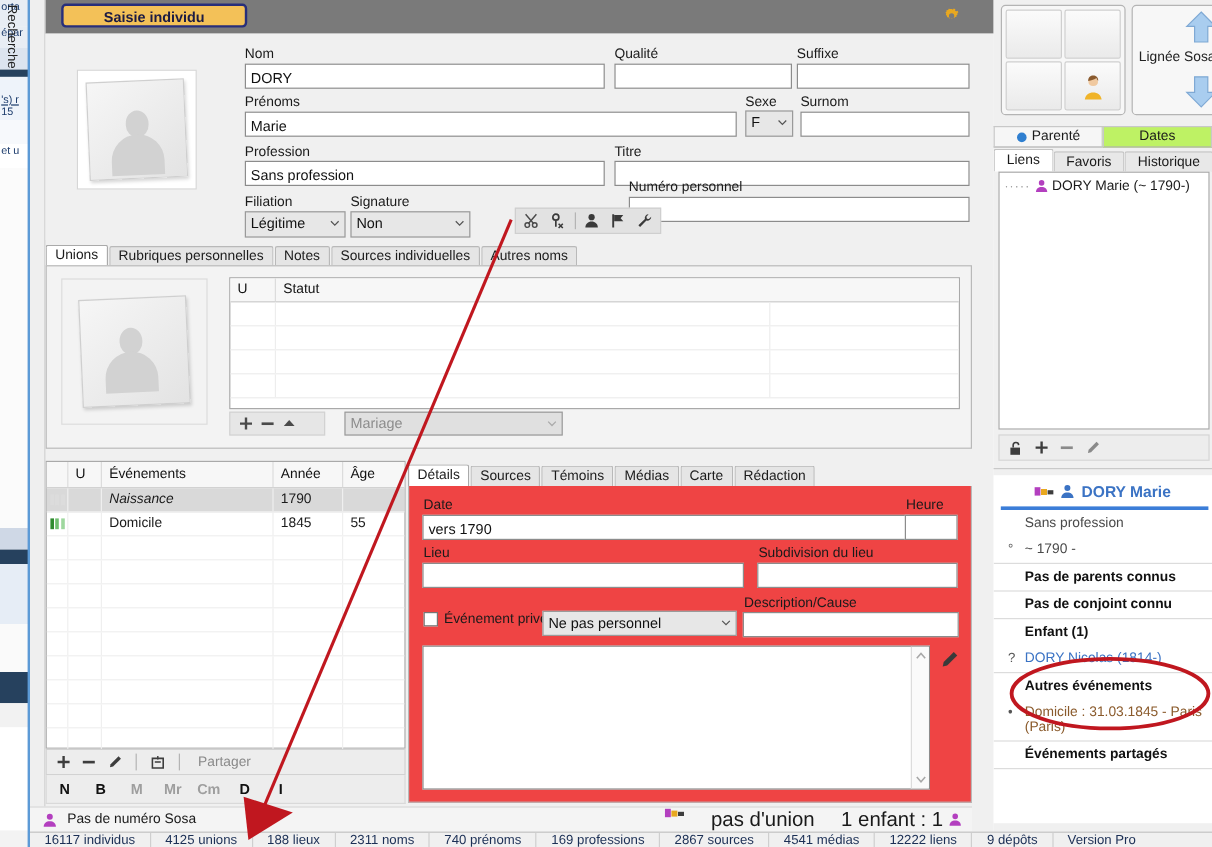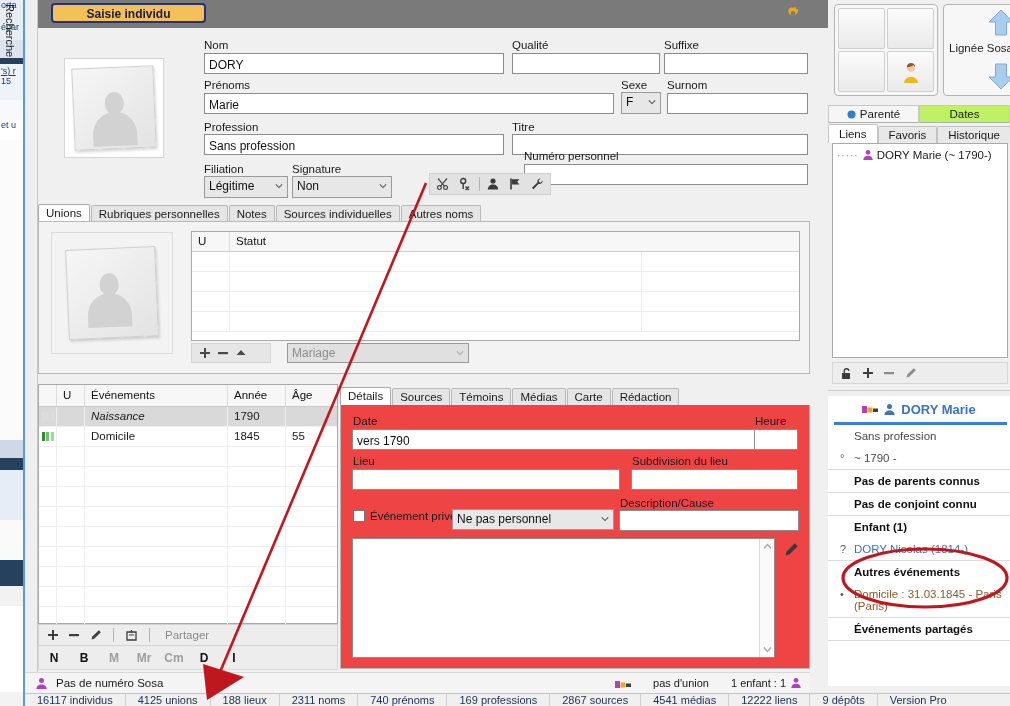--- a/index.html
+++ b/index.html
@@ -172,21 +172,21 @@
   .pc-row.sep { border-bottom:1px solid #dcdcdc; }
   .pc-bullet { position:absolute; left:12px; top:5px; font-size:11px; color:#555; }
   .pc-muted { color:#4a4a4a; }
   .pc-bold { font-weight:bold; color:#111; }
   .pc-link { color:#3b73c4; cursor:pointer; }
   .pc-brown { color:#8a5a2b; }
 
   
   .sosa-bar { position:absolute; left:25px; top:672px; width:785px; height:21px; background:#f4f4f4; border-top:1px solid #d8d8d8; display:flex; align-items:center; }
   .sosa-txt { font-size:11.5px; margin-left:8px; }
-  .sosa-right { position:absolute; right:8px; display:flex; align-items:flex-end; gap:22px; font-size:11px; }
+  .sosa-right { position:absolute; right:8px; display:flex; align-items:flex-start; gap:22px; font-size:17px; }
   .statusbar { position:absolute; left:25px; top:693px; width:985px; height:13px; background:#f0f0f0; border-top:1px solid #c4c4c4; display:flex; align-items:center; overflow:hidden; }
   .sb-cell { font-size:11px; color:#1b2f55; padding:0 12px; border-right:1px solid #cfcfcf; white-space:nowrap; line-height:13px; }
   .sb-cell.last { border-right:none; }
 
   
   .annot { position:absolute; inset:0; pointer-events:none; }
 </style>
 </head>
 <body>
 
@@ -209,21 +209,21 @@
     <div class="bg-strip" style="top:30px;height:0;"></div>
     <div class="bg-strip" style="top:30px;height:0;"></div>
     <div class="bg-strip" style="top:29px;height:0;"></div>
     <div class="bg-strip" style="top:31px;height:0;"></div>
     <div class="bg-strip" style="top:64px;height:0;"></div>
     <div class="bg-strip" style="top:62px;height:0;"></div>
     <div class="bg-strip" style="top:60px;height:0;"></div>
     <div class="bg-strip" style="top:60px;height:0;"></div>
     <div class="bg-strip" style="top:30px;height:0;"></div>
     <div class="bg-strip" style="top:64px;height:36px;background:#eef3fa;">
-      <div class="bg-txt" style="padding-top:2px;text-decoration:underline;">'s) r</div>
+      <div class="bg-txt" style="padding-top:14px;text-decoration:underline;">'s) r</div>
       <div class="bg-txt">15</div>
     </div>
     <div class="bg-strip" style="top:100px;height:28px;background:#f7f9fc;"></div>
     <div class="bg-strip" style="top:120px;height:20px;background:#ffffff;">
       <div class="bg-txt">et u</div>
     </div>
     <div class="bg-strip" style="top:140px;height:300px;background:#fbfbfb;"></div>
     <div class="bg-strip" style="top:440px;height:18px;background:#cfd8e6;"></div>
     <div class="bg-strip" style="top:458px;height:12px;background:#26415e;"></div>
     <div class="bg-strip" style="top:470px;height:50px;background:#e6edf6;"></div>

